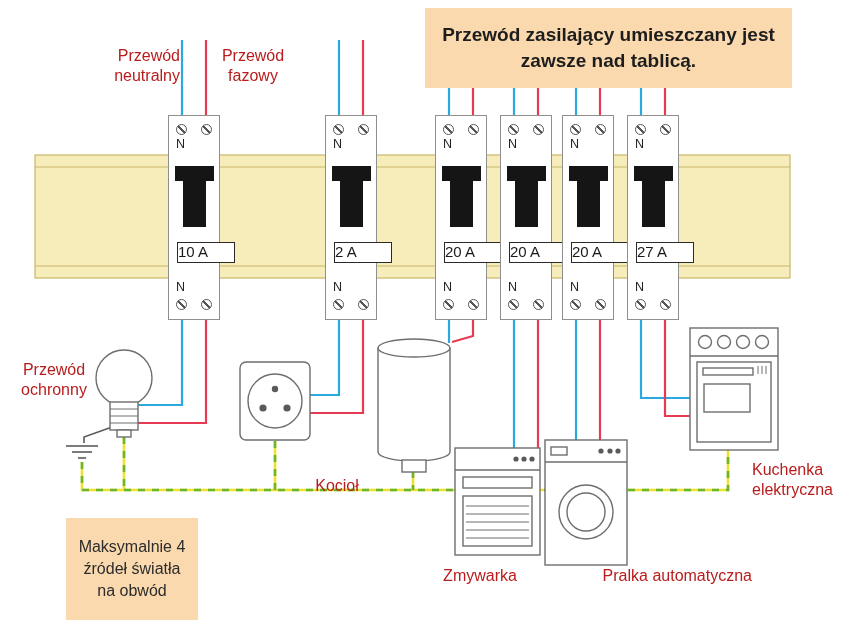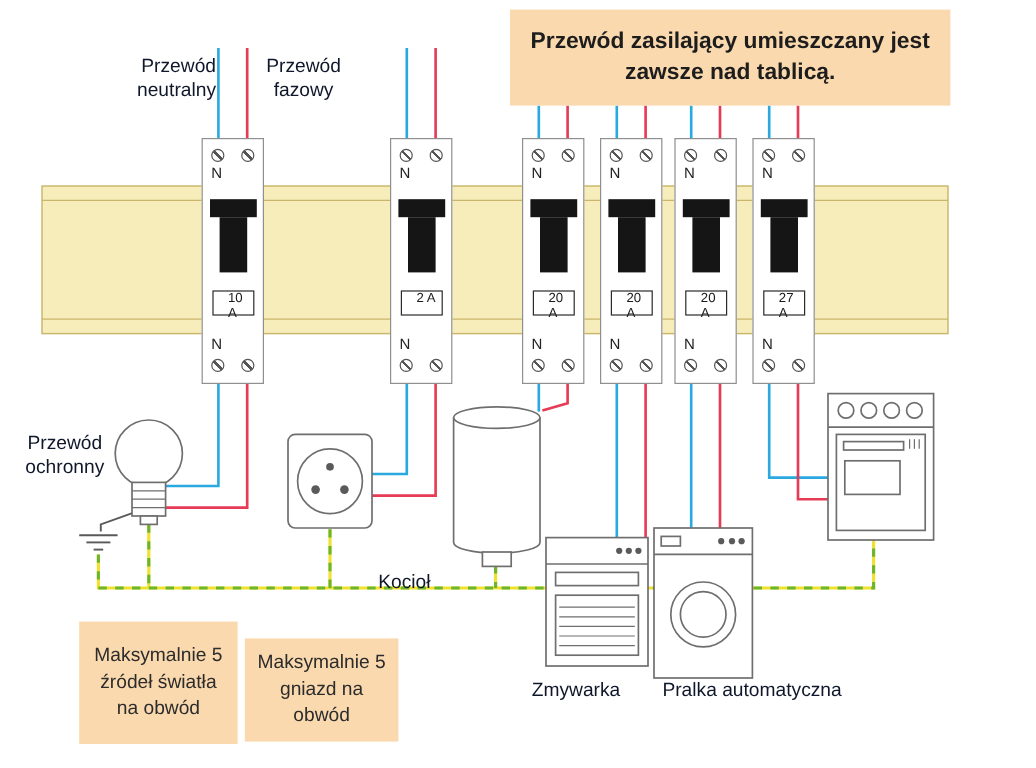--- a/index.html
+++ b/index.html
@@ -35,26 +35,26 @@
   .term.t1 { left:7px;  top:8px; }
   .term.t2 { right:7px; top:8px; }
   .term.b1 { left:7px;  top:183px; }
   .term.b2 { right:7px; top:183px; }
   .nmark { left:7px; font-size:12.5px; color:#222; }
   .n-top { top:21px; }
   .n-bot { top:164px; }
   .tog-bar    { left:6px;  top:50px; width:39px; height:15px; background:#151515; }
   .tog-handle { left:14px; top:65px; width:23px; height:46px; background:#151515; }
   .amp {
-    left:8px; top:126px; width:35px; height:21px; box-sizing:border-box; border:1.4px solid #2a2a2a;
-    font-size:11px; color:#1a1a1a; display:flex; align-items:center; justify-content:center; background:#fff;padding-left:12px;
+    left:8px; top:126px; width:58px; height:21px; box-sizing:border-box; border:1.4px solid #2a2a2a;
+    font-size:15px; color:#1a1a1a; display:flex; align-items:center; justify-content:center; background:#fff;
   }
 
   
-  .lbl { position:absolute; font-size:16px; line-height:20px; color:#0f172a; }
+  .lbl { position:absolute; font-size:16px; line-height:20px; color:#b91c1c; }
   .callout {
     position:absolute; left:425px; top:8px; width:367px; height:80px; box-sizing:border-box;
     background:var(--c-note-bg,#fbd9ae); display:flex; align-items:center; justify-content:center;
     padding:0 16px; text-align:center; font-size:19px; line-height:26px; font-weight:bold; color:#1d1d1d;
   }
   .note {
     position:absolute; box-sizing:border-box; background:var(--c-note-bg,#fbd9ae);
     display:flex; align-items:center; justify-content:center; text-align:center;
     font-size:16px; line-height:22px; color:#2c2c2c; padding:10px 8px;
   }
@@ -251,22 +251,20 @@
   <div class="callout">
     <span>Przewód zasilający umieszczany jest zawsze nad tablicą.</span>
   </div>
 
   <div class="lbl" style="left:88px;top:46px;width:92px;text-align:right">Przewód neutralny</div>
   <div class="lbl" style="left:213px;top:46px;width:80px;text-align:center">Przewód fazowy</div>
   <div class="lbl" style="left:10px;top:360px;width:88px;text-align:center">Przewód ochronny</div>
 
   <div class="lbl" style="left:305px;top:476px;width:64px;text-align:center">Kocioł</div>
   <div class="lbl" style="left:428px;top:566px;width:104px;text-align:center">Zmywarka</div>
-  <div class="lbl" style="left:552px;top:566px;width:200px;text-align:left">Pralka automatyczna</div>
+  <div class="lbl" style="left:552px;top:566px;width:200px;text-align:right">Pralka automatyczna</div>
+  <div class="lbl" style="left:752px;top:460px;width:108px;text-align:left">Kuchenka elektryczna</div>
 
   <div class="note" style="left:66px;top:518px;width:132px;min-height:102px">
-    <span>Maksymalnie 5 źródeł światła na obwód</span>
-  </div>
-  <div class="note" style="left:204px;top:532px;width:128px;min-height:84px">
-    <span>Maksymalnie 5 gniazd na obwód</span>
+    <span>Maksymalnie 4 źródeł światła na obwód</span>
   </div>
 
 </div>
 
 </body></html>

